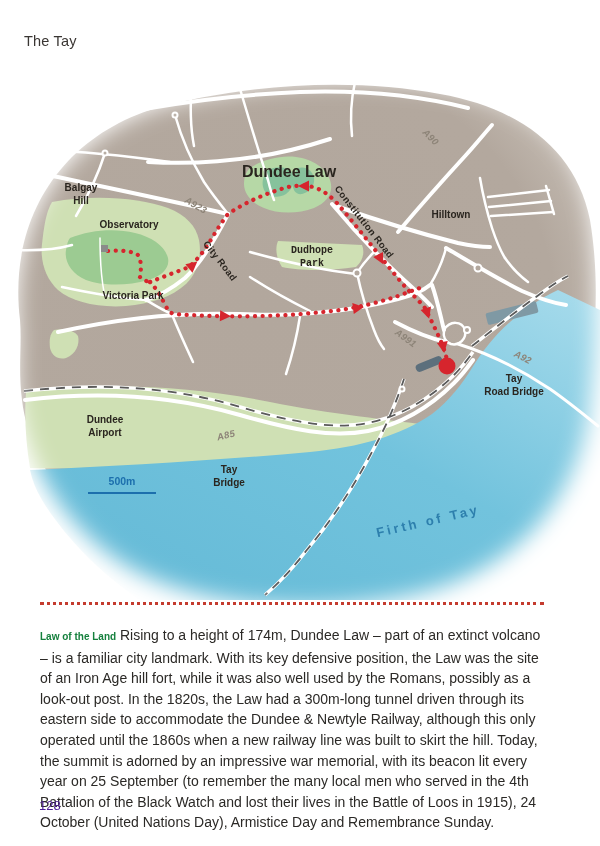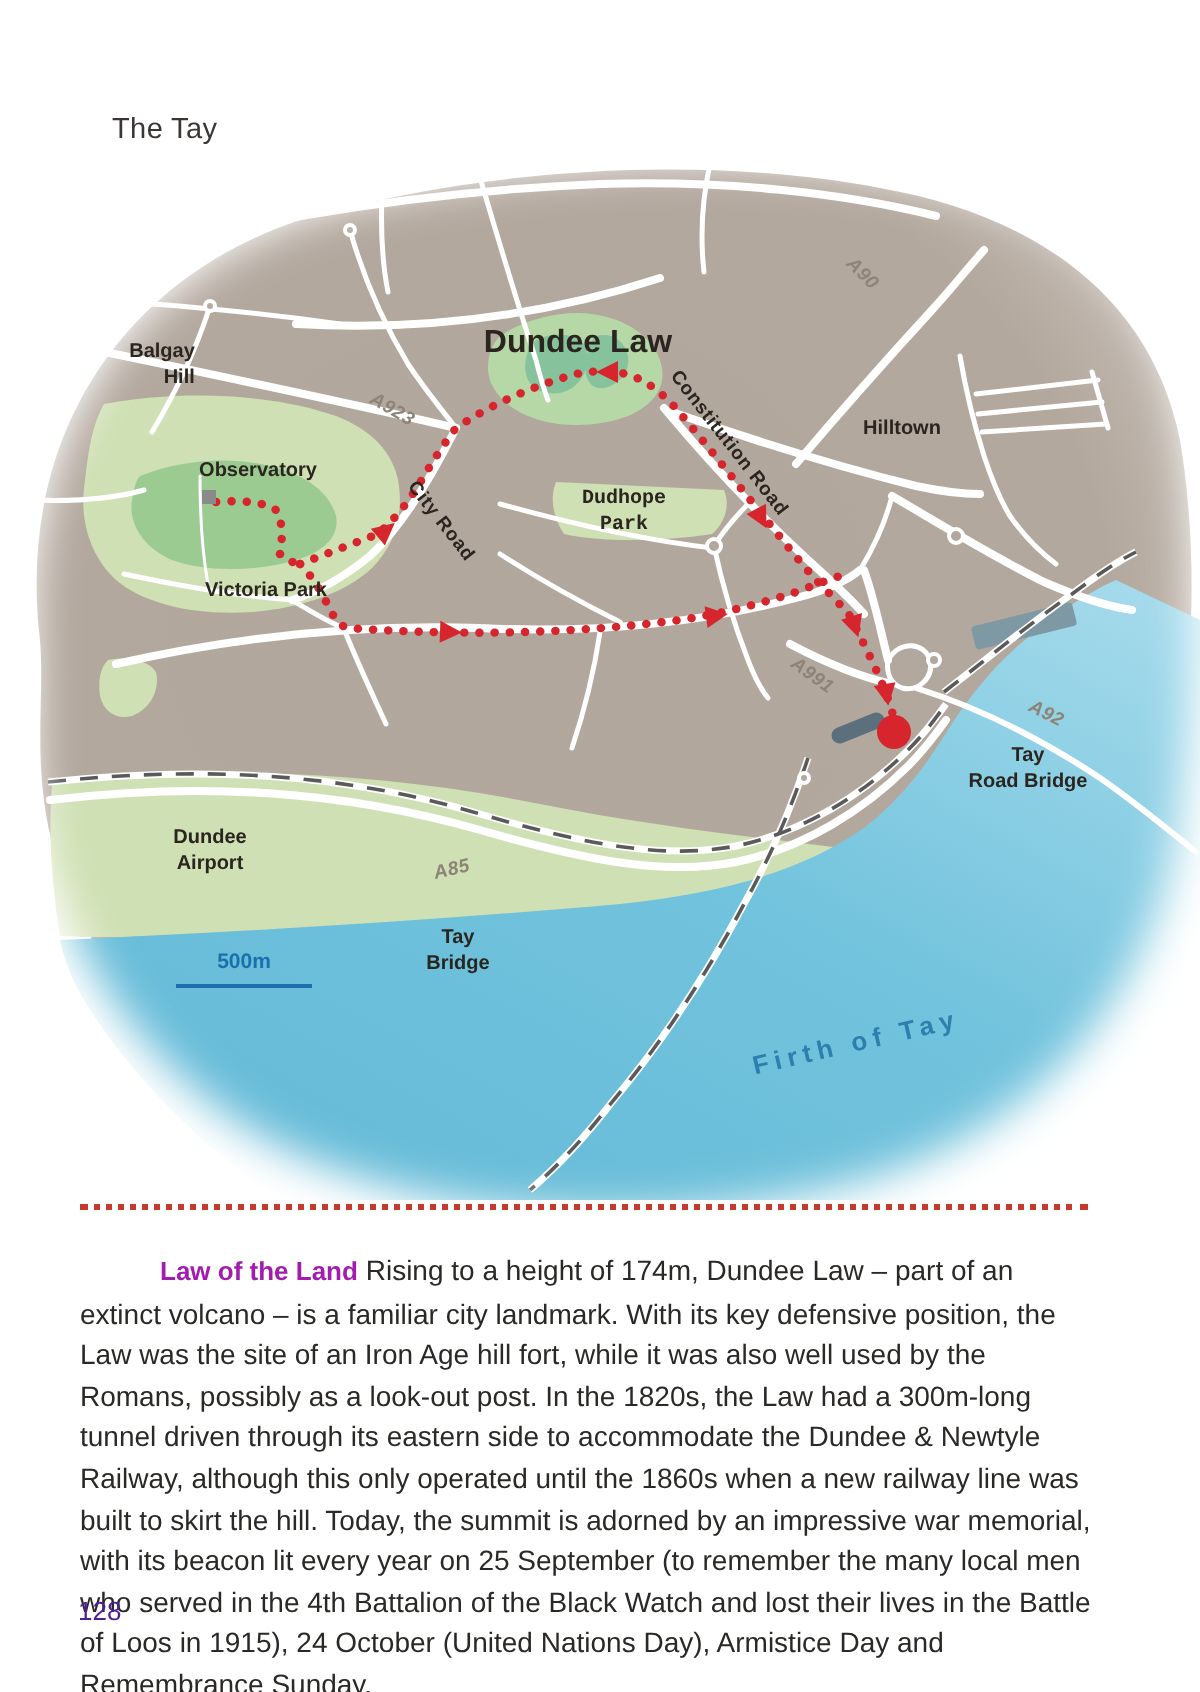--- a/index.html
+++ b/index.html
@@ -1,36 +1,36 @@
 <!DOCTYPE html>
 <html><head>
 <meta charset="utf-8">
 <style>
   html,body{margin:0;padding:0;}
   body{width:600px;height:846px;background:#ffffff;position:relative;overflow:hidden;
        font-family:"Liberation Sans","DejaVu Sans",sans-serif;}
   #page{position:absolute;inset:0;width:600px;height:846px;}
-  .hdr{position:absolute;left:56px;top:33px;font-size:14.5px;color:#3a3633;letter-spacing:0.2px;margin-top:24px;}
+  .hdr{position:absolute;left:24px;top:33px;font-size:14.5px;color:#3a3633;letter-spacing:0.2px;}
   #map{position:absolute;left:0;top:0;width:600px;height:600px;}
   #map svg{position:absolute;left:0;top:0;}
   .ml{position:absolute;transform:translate(-50%,-50%);font-weight:bold;font-size:10px;
       color:#2a251f;text-align:center;white-space:pre-line;line-height:1.25;pointer-events:none;}
   .ml.big{font-size:16px;}
   .ml.road{font-weight:bold;font-size:9.5px;letter-spacing:0.4px;}
   .rl{position:absolute;transform:translate(-50%,-50%);font-style:italic;font-size:9.5px;
       color:#8d8478;font-weight:bold;letter-spacing:0.3px;pointer-events:none;}
   .water-label{position:absolute;transform:translate(-50%,-50%) rotate(-13deg);
       font-size:13px;font-weight:bold;color:#2d7fad;letter-spacing:3px;white-space:nowrap;}
   .scale-label{position:absolute;transform:translate(-50%,-50%);font-size:10.5px;
       font-weight:bold;color:#1c6fad;text-align:right;}
   .sep{position:absolute;left:40px;top:602px;width:504px;height:0;
        border-top:3px dotted #c43b2e;}
   .caption{position:absolute;left:40px;top:611px;width:508px;font-size:14px;
        line-height:20.6px;color:#2b2926;}
-  .caption strong{color:#a21caf;font-size:13px;margin-left:40px;}
+  .caption strong{color:#15803d;font-size:10px;}
   .pageno{position:absolute;left:39px;top:798px;font-size:13px;color:#4c1d95;}
 </style>
 </head>
 <body>
 
 <div id="page">
 
   <div class="hdr">The Tay</div>
 
   <div id="map">
@@ -187,23 +187,23 @@
           <path transform="translate(427,312) rotate(72)" d="M -4,-5.5 L 7,0 L -4,5.5 Z"></path>
           <path transform="translate(443,346) rotate(80)" d="M -4,-5.5 L 7,0 L -4,5.5 Z"></path>
         </g>
         <circle cx="447" cy="366" r="8.5" fill="#d6252d"></circle>
         <rect x="101" y="245" width="7" height="7" fill="#8a8a8a"></rect>
       </g>
 
       <line x1="88" y1="493" x2="156" y2="493" stroke="#1c6fad" stroke-width="2"></line>
     </svg>
 
-    <div class="ml" style="left:81px;top:183px;text-align:right;">Balgay
+    <div class="ml" style="left:81px;top:194px;">Balgay
 Hill</div>
-    <div class="ml" style="left:129px;top:236px;">Observatory</div>
+    <div class="ml" style="left:129px;top:225px;">Observatory</div>
     <div class="ml" style="left:133px;top:296px;text-align:right;">Victoria Park</div>
     <div class="ml big" style="left:289px;top:172px;">Dundee Law</div>
     <div class="ml" style="left:444px;top:215px;padding-left:14px;">Hilltown</div>
     <div class="ml" style="left:312px;top:257px;font-family:Liberation Mono, monospace;">Dudhope
 Park</div>
     <div class="ml road" style="left:364px;top:222px;transform:translate(-50%,-50%) rotate(52deg);">Constitution Road</div>
     <div class="ml road" style="left:220px;top:261px;transform:translate(-50%,-50%) rotate(52deg);">City Road</div>
     <div class="rl" style="left:196px;top:205px;transform:translate(-50%,-50%) rotate(30deg);">A923</div>
     <div class="rl" style="left:431px;top:137px;transform:translate(-50%,-50%) rotate(45deg);">A90</div>
     <div class="rl" style="left:406px;top:338px;transform:translate(-50%,-50%) rotate(36deg);">A991</div>

